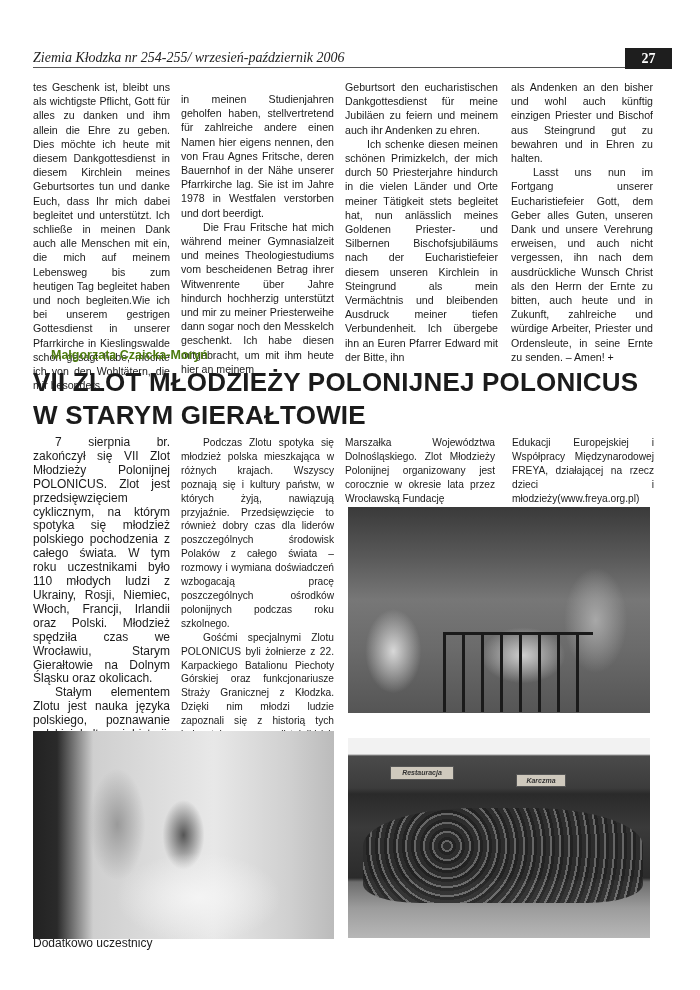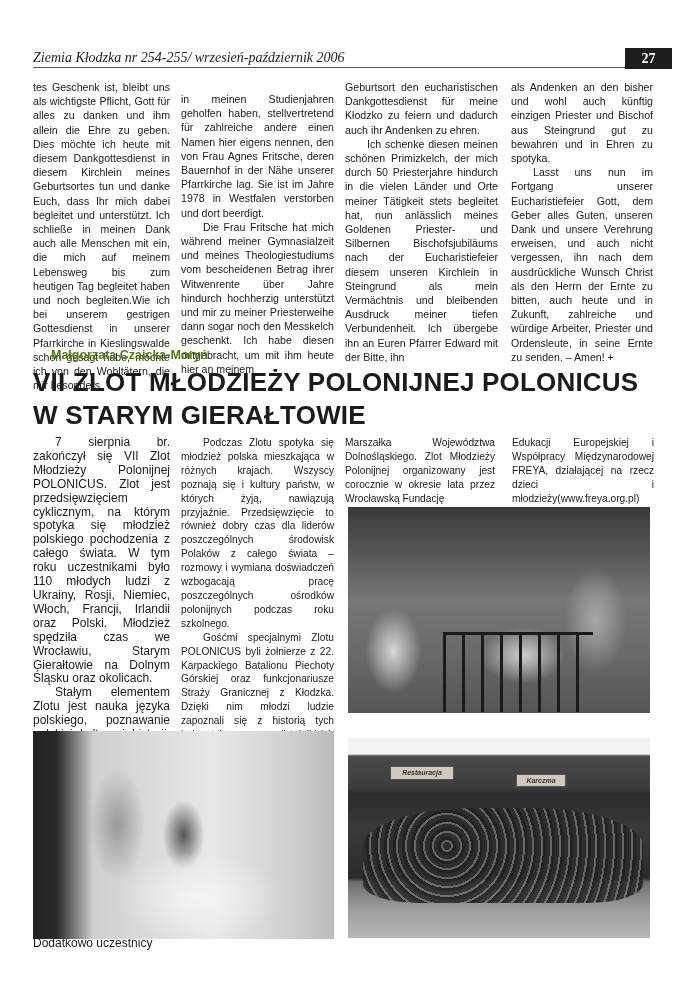--- a/index.html
+++ b/index.html
@@ -58,25 +58,25 @@
 
 <div class="top">
   <div class="col c1">
       <p>tes Geschenk ist, bleibt uns als wichtigste Pflicht, Gott für alles zu danken und ihm allein die Ehre zu geben. Dies möchte ich heute mit diesem Dankgottesdienst in diesem Kirchlein meines Geburtsortes tun und danke Euch, dass Ihr mich dabei begleitet und unterstützt. Ich schließe in meinen Dank auch alle Menschen mit ein, die mich auf meinem Lebensweg bis zum heutigen Tag begleitet haben und noch begleiten.Wie ich bei unserem gestrigen Gottesdienst in unserer Pfarrkirche in Kieslingswalde schon gesagt habe, möchte ich von den Wohltätern, die mir besonders</p>
     </div>
   <div class="col c2">
       <p>in meinen Studienjahren geholfen haben, stellvertretend für zahlreiche andere einen Namen hier eigens nennen, den von Frau Agnes Fritsche, deren Bauernhof in der Nähe unserer Pfarrkirche lag. Sie ist im Jahre 1978 in Westfalen verstorben und dort beerdigt.</p>
       <p class="indent">Die Frau Fritsche hat mich während meiner Gymnasialzeit und meines Theologiestudiums vom bescheidenen Betrag ihrer Witwenrente über Jahre hindurch hochherzig unterstützt und mir zu meiner Priesterweihe dann sogar noch den Messkelch geschenkt. Ich habe diesen mitgebracht, um mit ihm heute hier an meinem</p>
     </div>
   <div class="col c3">
-      <p>Geburtsort den eucharistischen Dankgottesdienst für meine Kłodzko zu feiern und dadurch auch ihr Andenken zu ehren.</p>
+      <p>Geburtsort den eucharistischen Dankgottesdienst für meine Jubiläen zu feiern und meinem auch ihr Andenken zu ehren.</p>
       <p class="indent">Ich schenke diesen meinen schönen Primizkelch, der mich durch 50 Priesterjahre hindurch in die vielen Länder und Orte meiner Tätigkeit stets begleitet hat, nun anlässlich meines Goldenen Priester- und Silbernen Bischofsjubiläums nach der Eucharistiefeier diesem unseren Kirchlein in Steingrund als mein Vermächtnis und bleibenden Ausdruck meiner tiefen Verbundenheit. Ich übergebe ihn an Euren Pfarrer Edward mit der Bitte, ihn</p>
     </div>
   <div class="col c4">
-      <p>als Andenken an den bisher und wohl auch künftig einzigen Priester und Bischof aus Steingrund gut zu bewahren und in Ehren zu spotyka.</p>
+      <p>als Andenken an den bisher und wohl auch künftig einzigen Priester und Bischof aus Steingrund gut zu bewahren und in Ehren zu halten.</p>
       <p class="indent">Lasst uns nun im Fortgang unserer Eucharistiefeier Gott, dem Geber alles Guten, unseren Dank und unsere Verehrung erweisen, und auch nicht vergessen, ihn nach dem ausdrückliche Wunsch Christ als den Herrn der Ernte zu bitten, auch heute und in Zukunft, zahlreiche und würdige Arbeiter, Priester und Ordensleute, in seine Ernte zu senden. – Amen! +</p>
     </div>
 </div>
 
 <div class="author">Małgorzata Czaicka-Moryń</div>
 <div class="title">
   <div>VII ZLOT MŁODZIEŻY POLONIJNEJ POLONICUS</div>
   <div>W STARYM GIERAŁTOWIE</div>
 </div>
 

